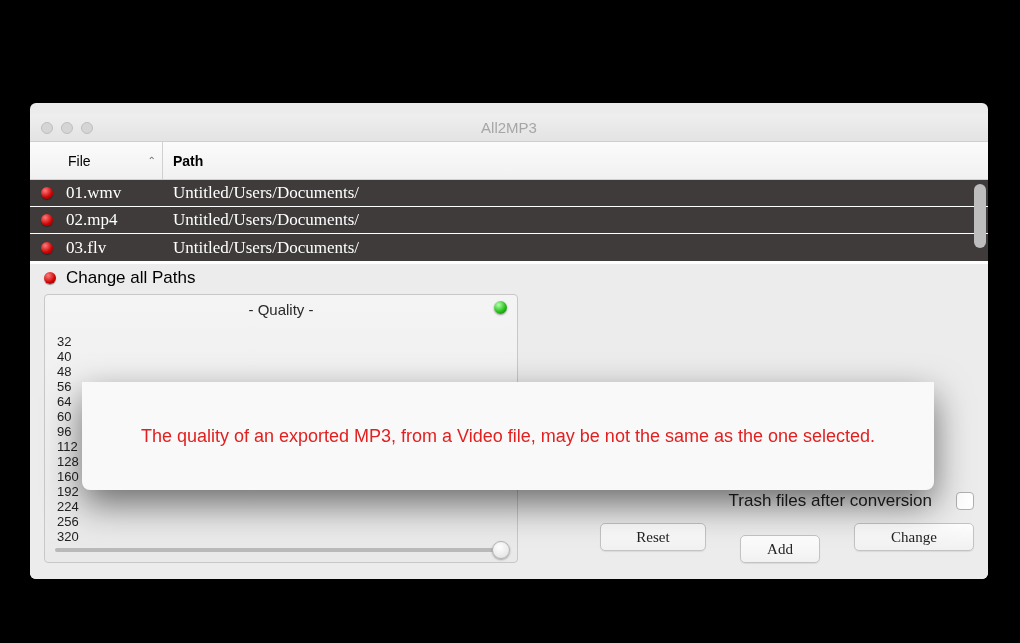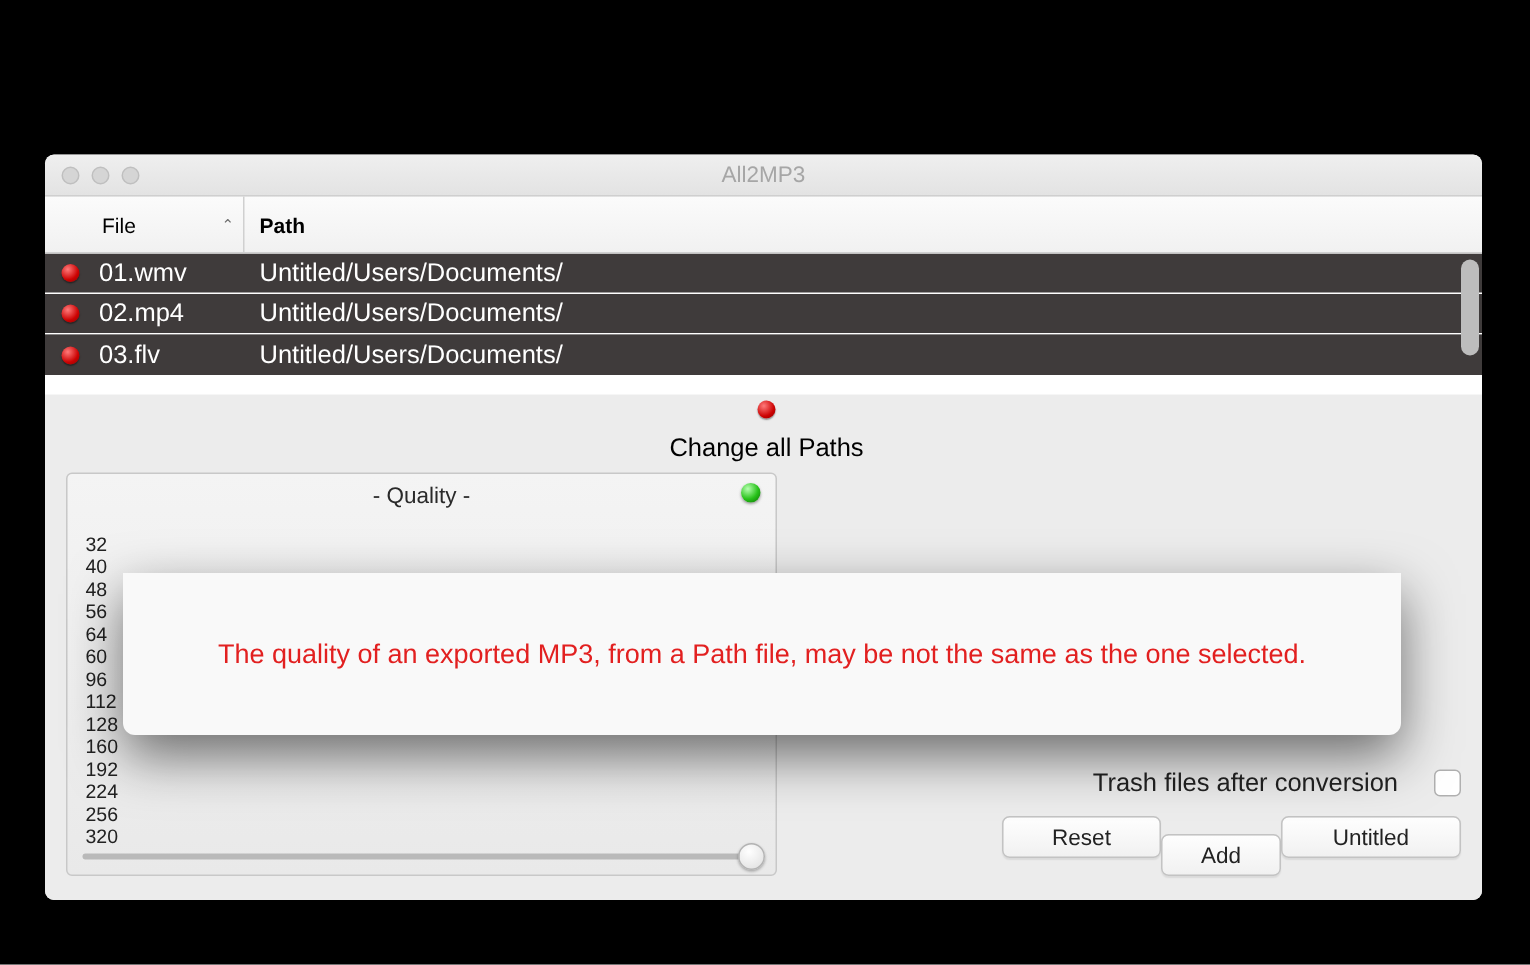--- a/index.html
+++ b/index.html
@@ -21,20 +21,21 @@
   box-shadow: 0 14px 40px rgba(0,0,0,0.55);
   overflow: hidden;
 }
 .titlebar {
   height: 28px;
   background: linear-gradient(#efefef, #e3e3e3);
   display: flex;
   align-items: center;
   border-bottom: 1px solid #cfcfcf;
   position: relative;
+  margin-top: 11px;
 }
 .traffic {
   display: flex;
   gap: 8px;
   margin-left: 11px;
 }
 .traffic .dot {
   width: 12px; height: 12px; border-radius: 50%;
   background: #d5d5d5; border: 1px solid #bfbfbf;
 }
@@ -54,23 +55,24 @@
 .colheaders .col-file {
   width: 99px; padding-left: 4px; display:flex; align-items:center; gap:4px;
   border-right: 1px solid #d0d0d0; height: 100%;
 }
 .colheaders .col-file .sort {
   font-size: 10px; color: #6b6b6b; margin-left: auto; margin-right: 6px;
 }
 .colheaders .col-path { padding-left: 10px; font-weight: bold; }
 .table-wrap {
   position: relative;
-  height: 94px;
+  height: 84px;
   background: #fff;
   overflow: hidden;
+  font-family: Liberation Serif, serif;
 }
 .scrollbar {
   position: absolute;
   right: 2px; top: 4px;
   width: 12px; height: 64px;
   background: #bdbdbd;
   border-radius: 6px;
 }
 .row {
   height: 27px;
@@ -94,21 +96,20 @@
 .row .path { padding-left: 10px; }
 .lower {
   background: #ececec;
   padding-bottom: 16px;
 }
 .change-row {
   display: flex; align-items: center;
   padding: 4px 10px 2px 14px;
   gap: 10px;
   font-size: 17px;
-  flex-direction: column;
 }
 .controls {
   display: flex;
   align-items: flex-end;
   padding: 4px 14px 0 14px;
 }
 .quality-box {
   border: 1px solid #c8c8c8;
   border-radius: 4px;
   background: linear-gradient(#f4f4f4,#e9e9e9);
@@ -150,21 +151,21 @@
   padding-left: 20px;
 }
 .trash-row {
   display: flex; align-items: center; gap: 24px;
   font-size: 17px; color: #222;
 }
 .checkbox {
   width: 18px; height: 18px; border: 1px solid #b0b0b0;
   border-radius: 4px; background: #fff;
 }
-.btn-row { display:flex; gap: 0; }
+.btn-row { display:flex; gap: 34px; font-family: Liberation Serif, serif; }
 .btn {
   height: 28px; padding: 0 20px;
   background: linear-gradient(#fefefe,#f1f1f1);
   border: 1px solid #c3c3c3; border-radius: 5px;
   font-size: 15px; color: #222;
   display:flex; align-items:center; justify-content:center;
   box-shadow: 0 1px 1px rgba(0,0,0,.08);
 }
 .btn.reset { min-width: 106px; }
 .btn.add { min-width: 80px; margin-top: 12px; }
@@ -271,23 +272,23 @@
           <div class="checkbox"></div>
         </div>
         <div class="btn-row">
           <div class="btn reset">
               <span>Reset</span>
             </div>
           <div class="btn add">
               <span>Add</span>
             </div>
           <div class="btn convert">
-              <span>Untitled</span>
+              <span>Change</span>
             </div>
         </div>
       </div>
     </div>
   </div>
 </div>
 
 <div class="warning-panel">
-  <div class="msg">The quality of an exported MP3, from a Path file, may be not the same as the one selected.</div>
+  <div class="msg">The quality of an exported MP3, from a Video file, may be not the same as the one selected.</div>
 </div>
 
 </body></html>

